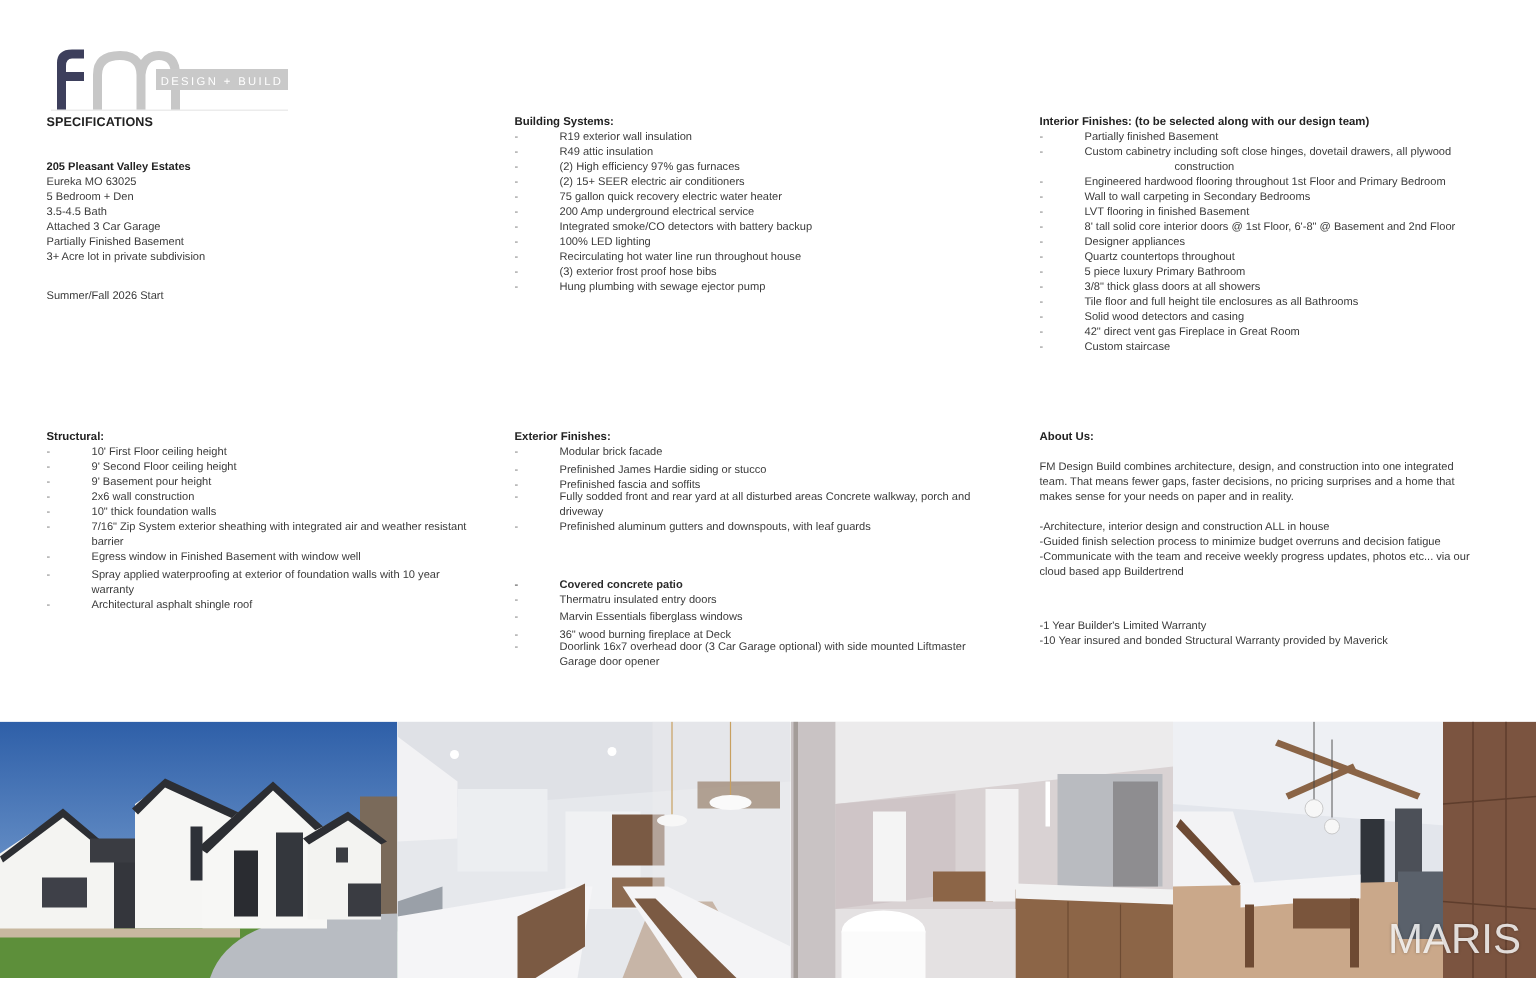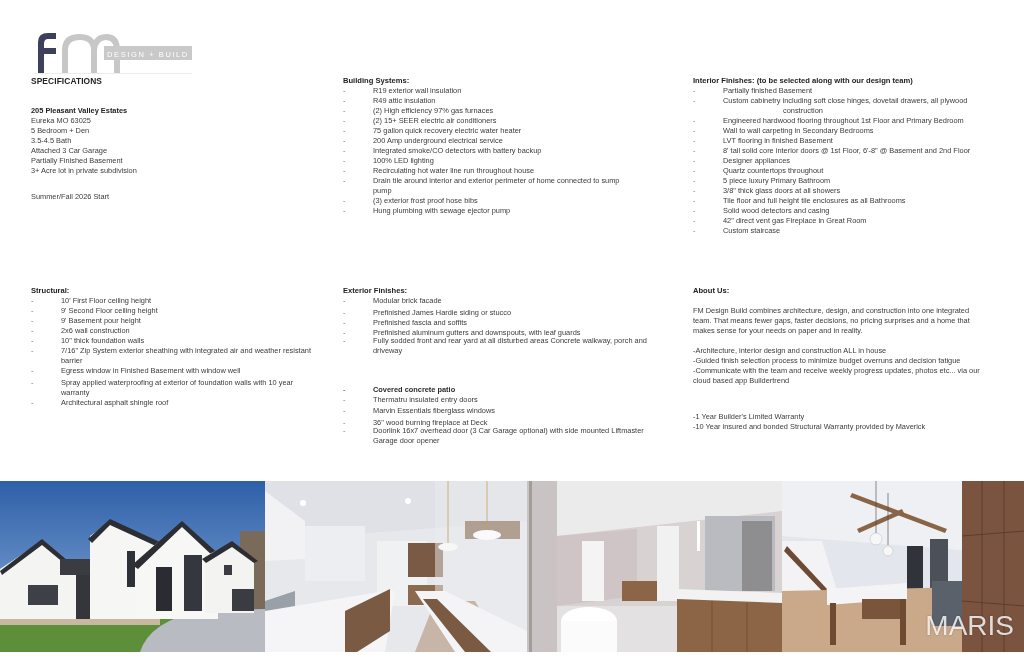--- a/index.html
+++ b/index.html
@@ -64,21 +64,20 @@
   <ul class="dash">
     <li>R19 exterior wall insulation</li>
     <li>R49 attic insulation</li>
     <li>(2) High efficiency 97% gas furnaces</li>
     <li>(2) 15+ SEER electric air conditioners</li>
     <li>75 gallon quick recovery electric water heater</li>
     <li>200 Amp underground electrical service</li>
     <li>Integrated smoke/CO detectors with battery backup</li>
     <li>100% LED lighting</li>
     <li>Recirculating hot water line run throughout house</li>
-    <li>Drain tile around interior and exterior perimeter of home connected to sump pump</li>
     <li>(3) exterior frost proof hose bibs</li>
     <li>Hung plumbing with sewage ejector pump</li>
   </ul>
 </div>
 
 <div class="col" style="left:693px; top:76px; width:300px;">
   <div class="heading">Interior Finishes: (to be selected along with our design team)</div>
   <ul class="dash">
     <li>Partially finished Basement</li>
     <li class="indent2">
@@ -114,22 +113,22 @@
     <li>Architectural asphalt shingle roof</li>
   </ul>
 </div>
 
 <div class="col" style="left:343px; top:286px; width:310px;">
   <div class="heading">Exterior Finishes:</div>
   <ul class="dash">
     <li>Modular brick facade</li>
     <li style="margin-top:2px;">Prefinished James Hardie siding or stucco</li>
     <li>Prefinished fascia and soffits</li>
+    <li style="margin-top:-2px;">Fully sodded front and rear yard at all disturbed areas Concrete walkway, porch and driveway</li>
     <li>Prefinished aluminum gutters and downspouts, with leaf guards</li>
-    <li style="margin-top:-2px;">Fully sodded front and rear yard at all disturbed areas Concrete walkway, porch and driveway</li>
     <li class="bold-item">Covered concrete patio</li>
     <li>Thermatru insulated entry doors</li>
     <li style="margin-top:1px;">Marvin Essentials fiberglass windows</li>
     <li style="margin-top:2px;">36" wood burning fireplace at Deck</li>
     <li style="margin-top:-2px;">Doorlink 16x7 overhead door (3 Car Garage optional) with side mounted Liftmaster Garage door opener</li>
   </ul>
 </div>
 
 <div class="col about" style="left:693px; top:286px; width:288px;">
   <div class="heading" style="margin-bottom:10px;">About Us:</div>

